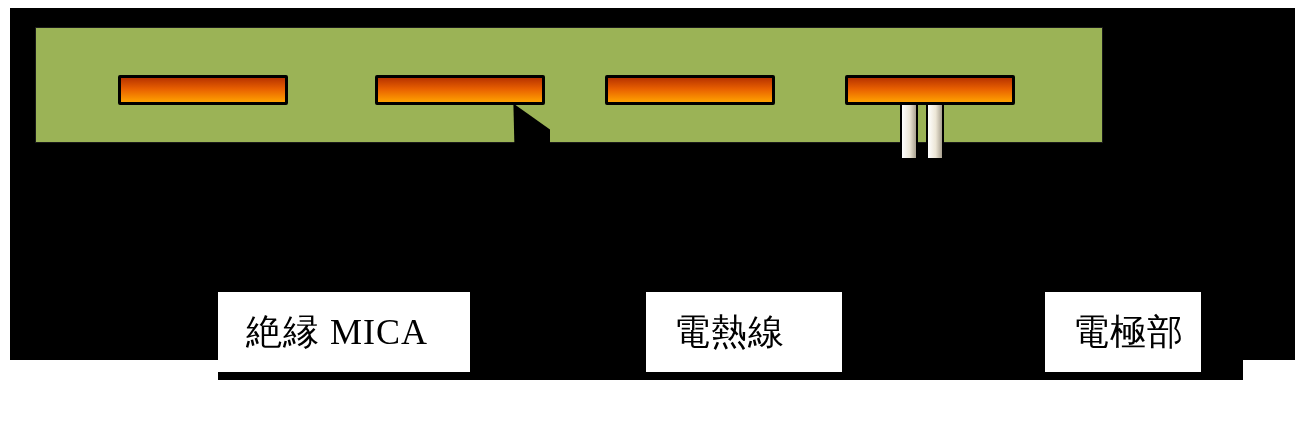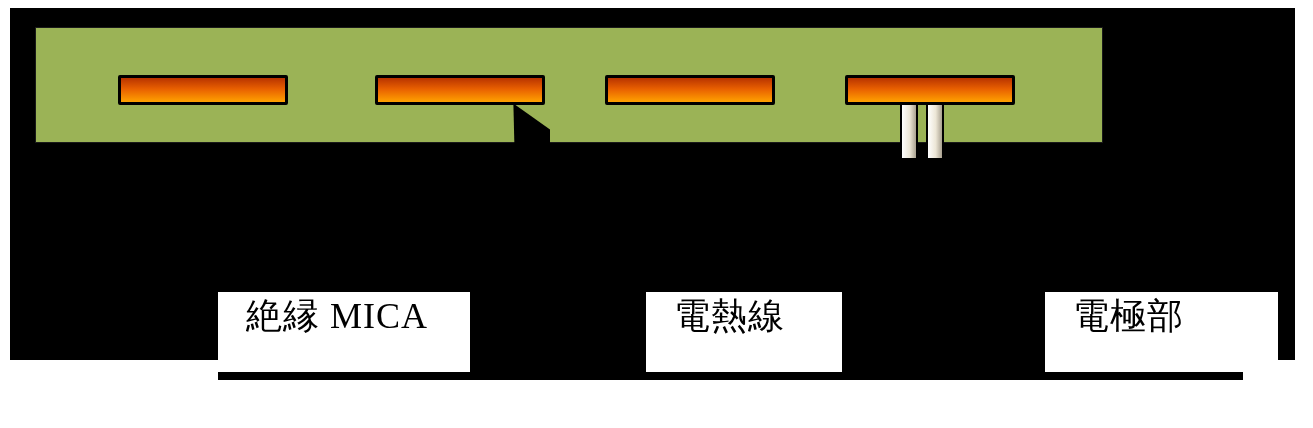--- a/index.html
+++ b/index.html
@@ -47,28 +47,28 @@
   .pin2{left:926px;}
   
   .arrow{
     position:absolute;left:502px;top:102px;width:48px;height:48px;
     z-index:5;
   }
   
   .label-box{
     position:absolute;top:292px;height:80px;
     background:#ffffff;color:#000000;
-    display:flex;align-items:flex-start;
+    display:flex;align-items:center;
     font-size:36px;letter-spacing:1px;
     padding-left:28px;box-sizing:border-box;
     z-index:6;white-space:nowrap;
   }
   .label-mica{left:218px;width:252px;}
   .label-wire{left:646px;width:196px;}
-  .label-electrode{left:1045px;width:233px;}
+  .label-electrode{left:1045px;width:156px;}
 </style>
 </head>
 <body>
 
 <div class="canvas">
 
   <div class="black-main"></div>
   <div class="black-bottom-strip"></div>
 
   <div class="board"></div>

